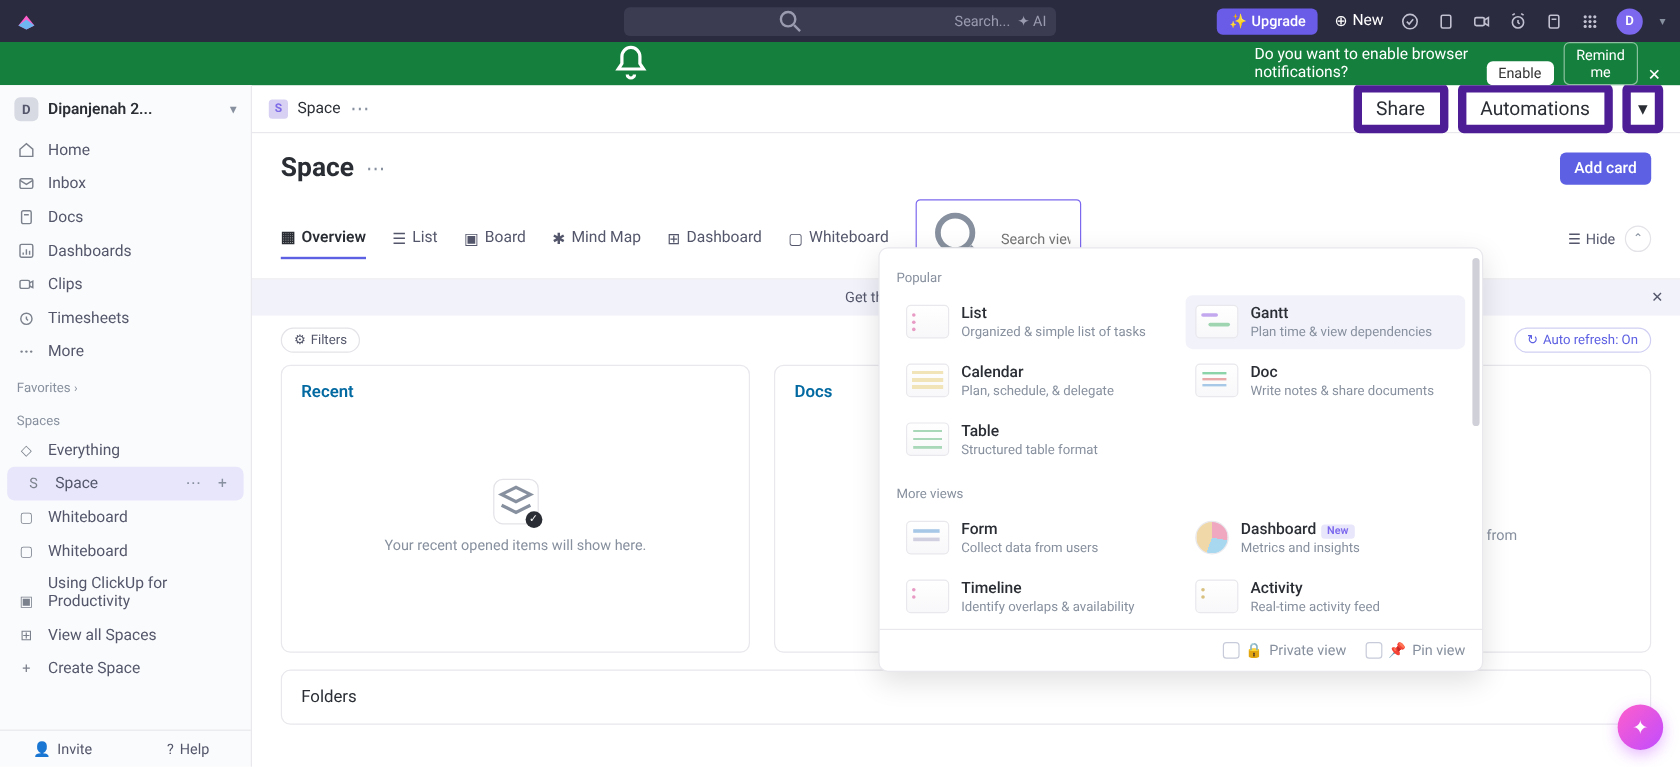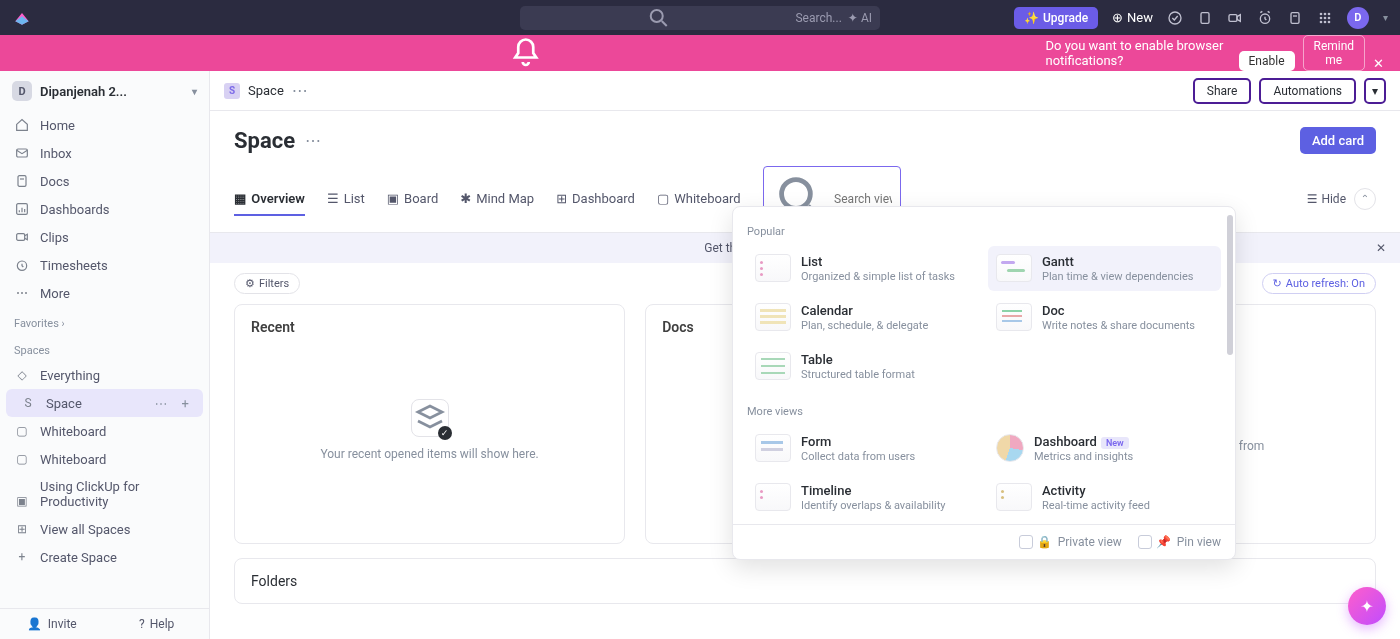--- a/index.html
+++ b/index.html
@@ -6,59 +6,59 @@
 body{width:1400px;height:639px;overflow:hidden;background:#fff;position:relative}
 .topbar{height:35px;background:#2b2b40;display:flex;align-items:center;padding:0 12px;color:#fff}
 .logo{width:20px;height:20px;margin-right:auto}
 .search-box{width:360px;height:24px;background:#3b3b52;border-radius:5px;display:flex;align-items:center;padding:0 8px;color:#9b9bb0;font-size:12px;gap:6px;margin:0 auto;position:absolute;left:50%;transform:translateX(-50%)}
 .search-box .ai{margin-left:auto;display:flex;align-items:center;gap:3px}
 .top-right{margin-left:auto;display:flex;align-items:center;gap:14px}
 .upgrade-btn{background:#6b5ce7;color:#fff;border:none;border-radius:5px;padding:4px 10px;font-size:12px;font-weight:500;display:flex;align-items:center;gap:4px}
 .new-btn{display:flex;align-items:center;gap:4px;font-size:13px;color:#fff}
 .top-icon{width:16px;height:16px;color:#c0c0d0;cursor:pointer}
 .avatar{width:22px;height:22px;border-radius:50%;background:#7b68ee;color:#fff;font-size:11px;display:flex;align-items:center;justify-content:center;font-weight:600}
-.notif-bar{height:36px;background:#ec4899;display:flex;align-items:center;padding:0 16px;color:#fff;font-size:13px}
+.notif-bar{height:36px;background:#15803d;display:flex;align-items:center;padding:0 16px;color:#fff;font-size:13px}
 .notif-bar .right{margin-left:auto;display:flex;align-items:flex-end;gap:8px}
 .btn-outline{border:1px solid rgba(255,255,255,.5);background:transparent;color:#fff;border-radius:5px;padding:3px 10px;font-size:12px}
 .btn-solid{background:#fff;color:#333;border:none;border-radius:5px;padding:3px 10px;font-size:12px}
 .body-row{display:flex;height:calc(639px - 71px)}
 .sidebar{width:210px;border-right:1px solid #e8e8ed;background:#fafbfc;display:flex;flex-direction:column;font-size:13px;color:#54576b}
 .ws-header{display:flex;align-items:center;padding:10px 12px;gap:8px;font-weight:600;color:#2a2e34}
 .ws-badge{width:20px;height:20px;border-radius:5px;background:#d7d9e3;color:#54576b;font-size:11px;display:flex;align-items:center;justify-content:center;font-weight:700}
 .nav-item{display:flex;align-items:flex-end;gap:10px;padding:6px 14px;cursor:pointer}
 .nav-item.active{background:#e8e6fb;border-radius:6px;margin:0 6px}
 .nav-icon{width:16px;height:16px;color:#7c828d;flex-shrink:0}
 .section-label{padding:10px 14px 4px;font-size:11px;color:#87909e}
 .sidebar-bottom{margin-top:auto;border-top:1px solid #e8e8ed;display:flex}
 .sidebar-bottom>div{flex:1;display:flex;align-items:center;justify-content:center;gap:5px;padding:8px;font-size:12px;color:#54576b;cursor:pointer}
 .main{flex:1;display:flex;flex-direction:column;overflow:hidden}
 .main-header{height:40px;border-bottom:1px solid #e8e8ed;display:flex;align-items:center;padding:0 14px;gap:8px}
 .space-badge{width:16px;height:16px;background:#d8d1f3;color:#7d6be8;font-size:10px;display:flex;align-items:center;justify-content:center;border-radius:3px;font-weight:700}
 .main-header .actions{margin-left:auto;display:flex;gap:8px}
-.hdr-btn{border:2px solid #4c1d95;background:#fff;padding:4px 12px;border-radius:5px;font-size:12px;color:#2a2e34}
+.hdr-btn{border:7px solid #4c1d95;background:#fff;padding:4px 12px;border-radius:5px;font-size:16px;color:#2a2e34}
 .title-row{padding:16px 24px 0;display:flex;align-items:center}
 .title-row h1{font-size:22px;font-weight:700;color:#2a2e34;margin-right:10px}
 .add-card-btn{margin-left:auto;background:#5d60e2;color:#fff;border:none;border-radius:5px;padding:6px 12px;font-size:13px;font-weight:500}
 .tabs{display:flex;align-items:center;padding:0 24px;border-bottom:1px solid #e8e8ed;gap:22px;margin-top:12px;position:relative}
 .tab{display:flex;align-items:center;gap:5px;padding:8px 0;font-size:13px;color:#54576b;cursor:pointer}
 .tab.active{color:#2a2e34;font-weight:600;border-bottom:2px solid #5d60e2;margin-bottom:-1px}
 .tabs .right{margin-left:auto;display:flex;align-items:center;gap:8px}
 .view-search{border:1.5px solid #7b68ee;border-radius:4px;padding:3px 8px;display:flex;align-items:center;gap:5px;width:138px}
 .view-search input{border:none;outline:none;font-size:12px;width:100%}
 .hide-btn{display:flex;align-items:center;gap:4px;font-size:12px;color:#54576b}
 .collapse-circle{width:22px;height:22px;border:1px solid #e3e3e8;border-radius:50%;display:flex;align-items:center;justify-content:center}
 .banner{background:#f2f2fb;padding:8px;text-align:center;font-size:12px;color:#54576b;position:relative}
 .banner-close{position:absolute;right:14px;top:8px;cursor:pointer;color:#54576b}
 .toolbar{display:flex;align-items:center;padding:10px 24px;gap:10px}
 .filter-btn{border:1px solid #e3e3e8;border-radius:12px;padding:3px 10px;font-size:11px;color:#54576b;display:flex;align-items:center;gap:4px}
 .auto-refresh{border:1px solid #d0cff3;color:#5d60e2;border-radius:12px;padding:3px 10px;font-size:11px;display:flex;align-items:center;gap:4px;margin-left:auto}
 .show-txt{font-size:11px;color:#54576b;margin-right:6px}
 .cards{display:flex;gap:20px;padding:0 24px}
 .card{border:1px solid #e8e8ed;border-radius:8px;padding:14px 16px;flex:1;min-height:240px}
-.card h3{font-size:14px;font-weight:600;color:#404040;margin-bottom:10px}
+.card h3{font-size:14px;font-weight:600;color:#0369a1;margin-bottom:10px}
 .card-empty{display:flex;flex-direction:column;align-items:center;justify-content:center;height:170px;color:#87909e;font-size:12px;text-align:center}
 .empty-icon{width:38px;height:38px;border:1px solid #e3e3e8;border-radius:8px;display:flex;align-items:center;justify-content:center;margin-bottom:10px;position:relative}
 .empty-icon .badge{position:absolute;bottom:-4px;right:-4px;width:14px;height:14px;background:#2a2e34;border-radius:50%;color:#fff;font-size:9px;display:flex;align-items:center;justify-content:center}
 .folders-card{margin:14px 24px 0;border:1px solid #e8e8ed;border-radius:8px;padding:14px 16px}
 .dropdown{position:absolute;top:206px;left:732px;width:504px;background:#fff;border:1px solid #e8e8ed;border-radius:8px;box-shadow:0 8px 24px rgba(0,0,0,.12);z-index:100;display:flex;flex-direction:column;max-height:420px}
 .dd-body{overflow-y:auto;padding:12px 14px 4px;flex:1}
 .dd-section-label{font-size:11px;color:#87909e;margin:6px 0 8px}
 .dd-grid{display:grid;grid-template-columns:1fr 1fr;gap:4px 8px}
 .dd-item{display:flex;gap:10px;padding:8px;border-radius:6px;cursor:pointer}
 .dd-item.hover{background:#f2f2fb}

